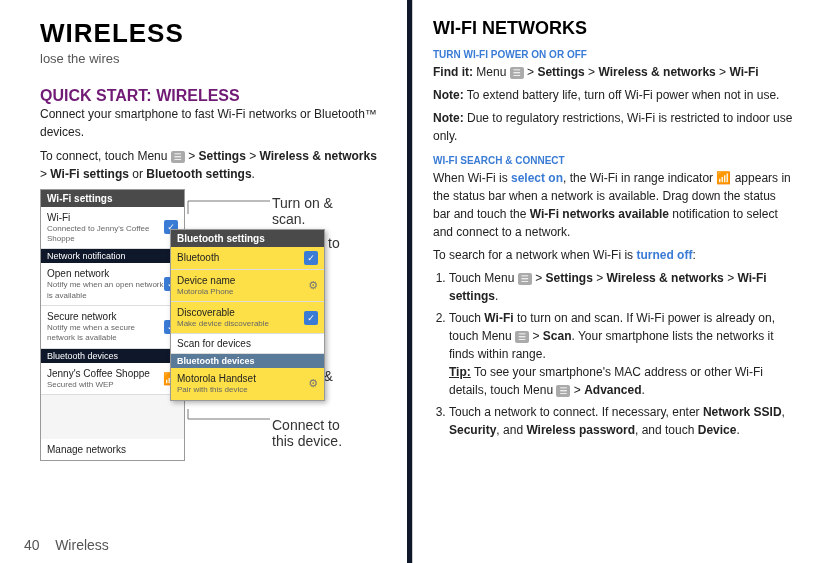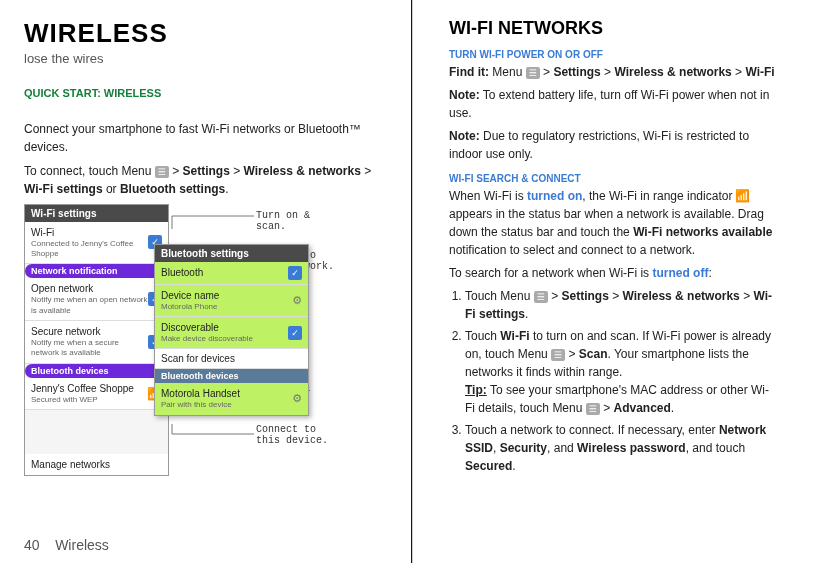--- a/index.html
+++ b/index.html
@@ -8,42 +8,42 @@
       font-size: 13px;
       background: #fff;
       width: 821px;
       min-height: 563px;
       display: flex;
     }
 
     
     .left-col {
       width: 412px;
-      padding: 18px 20px 18px 24px;
-      border-right: 1px solid #0f172a;
+      padding: 18px 20px 18px 40px;
+      border-right: 5px solid #0f172a;
     }
     .left-col h1 {
       font-size: 26px;
       font-weight: 900;
       text-transform: uppercase;
       color: #000;
       letter-spacing: 1px;
     }
     .left-col .subtitle {
       font-size: 13px;
       color: #555;
       margin-bottom: 18px;
     }
     .left-col h2 {
-      font-size: 11px;
+      font-size: 16px;
       font-weight: 900;
       text-transform: uppercase;
-      color: #15803d;
+      color: #701a75;
       margin-top: 10px;
-      margin-bottom: 21px;
+      margin-bottom: 0;
     }
     .left-col p {
       font-size: 12px;
       color: #222;
       line-height: 1.5;
       margin-bottom: 6px;
     }
     .left-col p strong {
       font-weight: bold;
     }
@@ -73,26 +73,25 @@
     .wifi-panel .panel-row .row-text {
       font-size: 10px;
       color: #222;
       line-height: 1.3;
     }
     .wifi-panel .panel-row .row-text .sub {
       font-size: 8px;
       color: #666;
     }
     .wifi-panel .section-header {
-      background: #6d28d9;
+      background: #0f172a;
       color: #fff;
       padding: 2px 6px;
       font-size: 9px;
-      font-weight: bold;
-      border-radius: 7px;
+      font-weight: normal;
     }
     .checkbox-blue {
       width: 14px;
       height: 14px;
       background: #3a7bd5;
       border-radius: 2px;
       display: flex;
       align-items: center;
       justify-content: center;
       color: #fff;
@@ -121,21 +120,21 @@
       color: #fff;
       padding: 3px 6px;
       font-size: 10px;
       font-weight: bold;
     }
     .bt-panel .panel-row {
       display: flex;
       align-items: center;
       padding: 4px 6px;
       border-bottom: 1px solid #ddd;
-      background: #bef264;
+      background: #fde047;
       justify-content: space-between;
     }
     .bt-panel .panel-row .row-text {
       font-size: 10px;
       color: #222;
       line-height: 1.3;
     }
     .bt-panel .panel-row .row-text .sub {
       font-size: 8px;
       color: #666;
@@ -151,21 +150,21 @@
       background: #fff;
       padding: 4px 6px;
       border-bottom: 1px solid #ddd;
       font-size: 10px;
       color: #222;
     }
 
     
     .right-col {
       width: 401px;
-      padding: 18px 36px;
+      padding: 18px 20px;
     }
     .right-col h1 {
       font-size: 18px;
       font-weight: 900;
       text-transform: uppercase;
       color: #000;
       margin-bottom: 6px;
     }
     .section-title {
       font-size: 10px;
@@ -220,24 +219,23 @@
       width: 1px;
       background: #ccc;
     }
 
     .panel-wrapper {
       position: relative;
       width: 310px;
       height: 260px;
     }
     .callout-text {
-      font-size: 10px;
+      font-size: 14px;
       color: #333;
       position: absolute;
-      font-family: Liberation Mono, monospace;
     }
     .callout-line-svg {
       position: absolute;
       top: 0; left: 0;
       pointer-events: none;
     }
   </style>
 </head>
 <body>
 
@@ -265,21 +263,21 @@
       <line x1="148" y1="185" x2="230" y2="185" stroke="#555" stroke-width="0.8"></line>
       <line x1="148" y1="185" x2="148" y2="168" stroke="#555" stroke-width="0.8"></line>
 
       <line x1="148" y1="230" x2="230" y2="230" stroke="#555" stroke-width="0.8"></line>
       <line x1="148" y1="230" x2="148" y2="220" stroke="#555" stroke-width="0.8"></line>
     </svg>
 
     <span class="callout-text" style="left:232px; top:6px;">Turn on &amp; scan.</span>
     <span class="callout-text" style="left:232px; top:46px;">Connect to this network.</span>
     <span class="callout-text" style="left:232px; top:179px;">Turn on &amp; scan.</span>
-    <span class="callout-text" style="left:232px; top:220px;">Connect to this device.</span>
+    <span class="callout-text" style="left:232px; top:228px;">Connect to this device.</span>
 
     <div class="wifi-panel" style="position:absolute; top:0; left:0; width:145px;">
       <div class="panel-header">Wi-Fi settings</div>
 
       <div class="panel-row">
         <div class="row-text">
           <div>Wi-Fi</div>
           <div class="sub">Connected to Jenny's Coffee Shoppe</div>
         </div>
         <div class="checkbox-blue">✓</div>
@@ -378,35 +376,35 @@
     <strong>Note:</strong>
     <span>To extend battery life, turn off Wi-Fi power when not in use.</span>
   </p>
   <p>
     <strong>Note:</strong>
     <span>Due to regulatory restrictions, Wi-Fi is restricted to indoor use only.</span>
   </p>
 
   <div class="section-title">WI-FI SEARCH &amp; CONNECT</div>
   <p>
-    When Wi-Fi is <em>turned on</em>, the Wi-Fi in range indicator 📶 appears in the status bar when a network is available. Drag down the status bar and touch the <strong>Wi-Fi networks available</strong> notification to select and connect to a network.
+    When Wi-Fi is <em>select on</em>, the Wi-Fi in range indicator 📶 appears in the status bar when a network is available. Drag down the status bar and touch the <strong>Wi-Fi networks available</strong> notification to select and connect to a network.
   </p>
   <p>
     To search for a network when Wi-Fi is <em>turned off</em>:
   </p>
 
   <ol>
     <li>
       Touch Menu <span style="background:#aaa;color:#fff;padding:1px 3px;font-size:9px;border-radius:2px;">☰</span>
       &gt; <strong>Settings</strong> &gt; <strong>Wireless &amp; networks</strong> &gt; <strong>Wi-Fi settings</strong>.
     </li>
     <li>
       Touch <strong>Wi-Fi</strong> to turn on and scan. If Wi-Fi power is already on, touch Menu <span style="background:#aaa;color:#fff;padding:1px 3px;font-size:9px;border-radius:2px;">☰</span>
       &gt; <strong>Scan</strong>. Your smartphone lists the networks it finds within range.<br>
       <span class="tip-label">Tip:</span>
       To see your smartphone's MAC address or other Wi-Fi details, touch Menu <span style="background:#aaa;color:#fff;padding:1px 3px;font-size:9px;border-radius:2px;">☰</span>
       &gt; <strong>Advanced</strong>.
     </li>
     <li>
-      Touch a network to connect. If necessary, enter <strong>Network SSID</strong>, <strong>Security</strong>, and <strong>Wireless password</strong>, and touch <strong>Secured</strong>.
+      Touch a network to connect. If necessary, enter <strong>Network SSID</strong>, <strong>Security</strong>, and <strong>Wireless password</strong>, and touch <strong>Device</strong>.
     </li>
   </ol>
 </div>
 
 </body></html>

